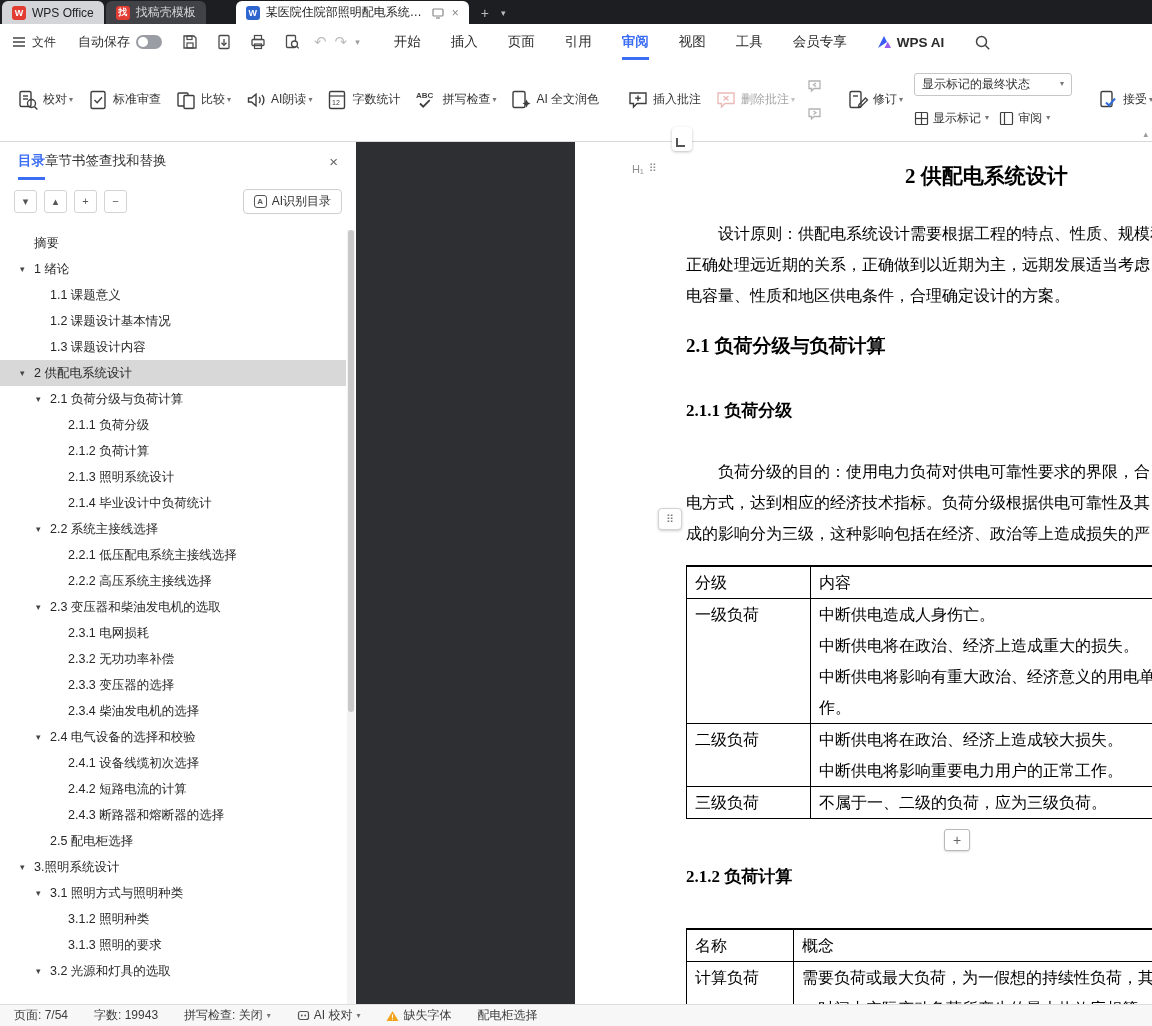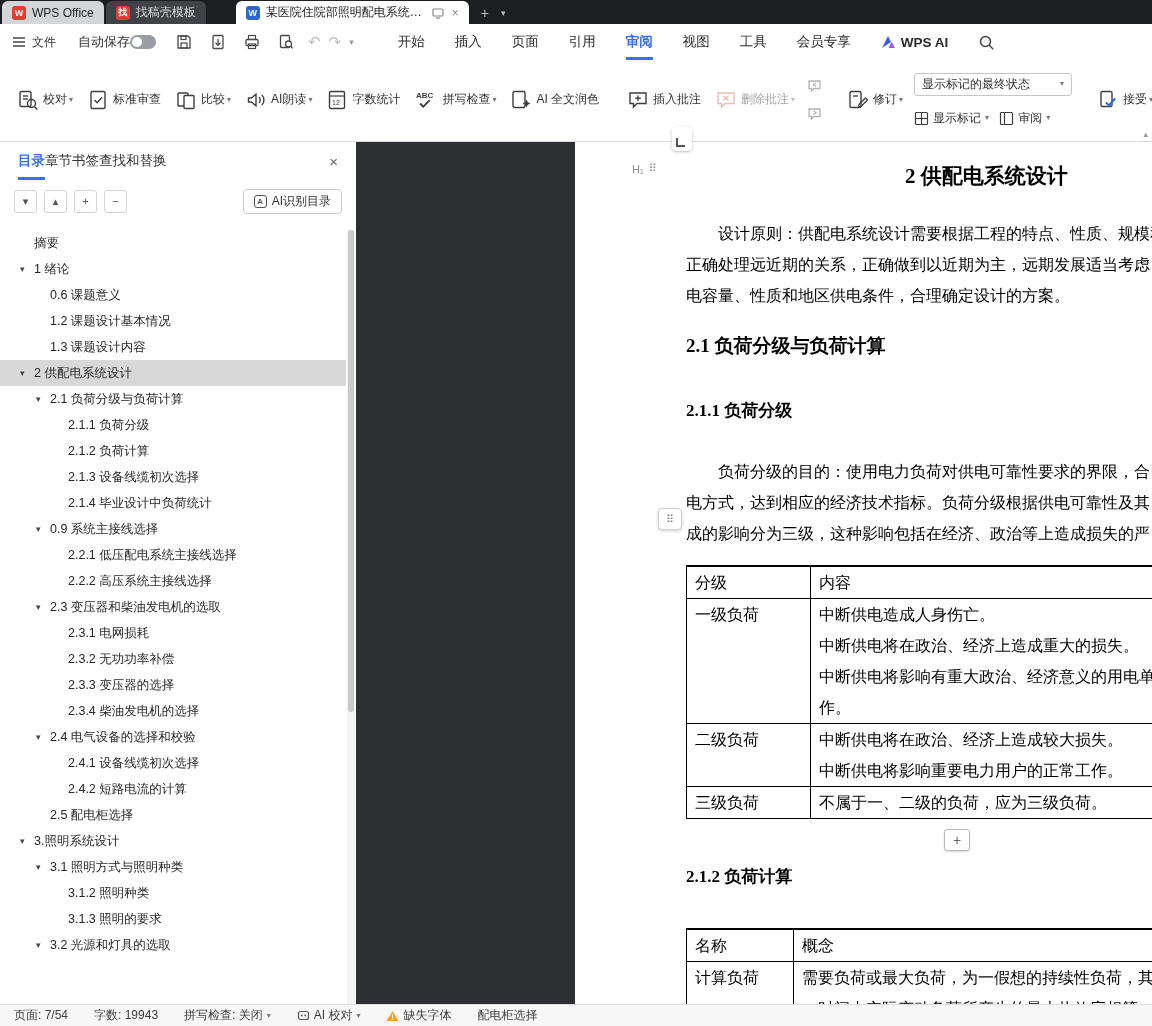--- a/index.html
+++ b/index.html
@@ -18,27 +18,27 @@
 .logo-red{background:#e23d33}
 .logo-blue{background:#2e66d0}
 .tab-ico{display:inline-flex;color:#777}
 .tab-x{color:#888;font-size:12px;margin-left:2px;cursor:default}
 .tbtn{color:#b9bbbe;font-size:14px;margin-left:12px;height:22px;display:flex;align-items:center}
 
 
 .menubar{position:absolute;top:24px;left:0;right:0;height:36px;background:#fff;display:flex;align-items:center;padding:0 12px}
 .file-btn{display:flex;align-items:center;gap:6px;font-size:12px;color:#333}
 .burger{display:inline-flex}
-.autosave{display:flex;align-items:center;margin-left:22px;color:#333;font-size:13px}
+.autosave{display:flex;align-items:center;gap:6px;margin-left:22px;color:#333;font-size:13px}
 .toggle{width:26px;height:14px;border-radius:7px;background:#9a9da3;position:relative}
 .toggle .knob{position:absolute;left:2px;top:2px;width:10px;height:10px;border-radius:50%;background:#fff}
 .quick{display:flex;align-items:center;gap:14px;margin-left:18px}
 .qic{display:flex;align-items:center;justify-content:center;width:20px;height:20px}
 .undo-grp{display:flex;align-items:center;gap:8px;margin-left:12px;color:#bdbdbd;font-size:15px}
-.menus{display:flex;align-items:flex-start;gap:30px;margin-left:44px;height:100%}
+.menus{display:flex;align-items:flex-start;gap:30px;margin-left:34px;height:100%}
 .mi{height:100%;display:flex;align-items:center;font-size:13.5px;color:#2b2b2b;border-bottom:3px solid transparent;padding-top:3px;cursor:default}
 .mi.active{color:#3b6ef5;font-weight:bold;border-bottom-color:#3b6ef5}
 .wpsai{display:flex;align-items:center;gap:5px;margin-left:30px;font-size:13.5px;font-weight:bold;color:#2b2b2b}
 .search-btn{margin-left:30px;display:flex;align-items:center}
 
 
 .ribbon{position:absolute;top:60px;left:0;right:0;height:82px;background:#fff;display:flex;align-items:stretch;padding:6px 4px 8px 10px;border-bottom:1px solid #d9d9d9;overflow:hidden}
 .rbtn{display:flex;flex-direction:row;align-items:center;justify-content:center;gap:4px;padding:2px 7px;border-radius:4px;cursor:default}
 .ric{height:28px;display:flex;align-items:center;justify-content:center}
 .rlbl{font-size:12px;color:#333;display:flex;align-items:center;gap:2px;white-space:nowrap}
@@ -487,21 +487,21 @@
         <div class="toc-item lvl1">
             <span class="toc-arrow blank"></span>
             <span>摘要</span>
           </div>
         <div class="toc-item lvl1">
             <span class="toc-arrow">▾</span>
             <span>1 绪论</span>
           </div>
         <div class="toc-item lvl2">
             <span class="toc-arrow blank"></span>
-            <span>0.6 课题意义</span>
+            <span>1.1 课题意义</span>
           </div>
         <div class="toc-item lvl2">
             <span class="toc-arrow blank"></span>
             <span>1.2 课题设计基本情况</span>
           </div>
         <div class="toc-item lvl2">
             <span class="toc-arrow blank"></span>
             <span>1.3 课题设计内容</span>
           </div>
         <div class="toc-item lvl1 selected">
@@ -512,28 +512,28 @@
             <span class="toc-arrow">▾</span>
             <span>2.1 负荷分级与负荷计算</span>
           </div>
         <div class="toc-item lvl3">
             <span>2.1.1 负荷分级</span>
           </div>
         <div class="toc-item lvl3">
             <span>2.1.2 负荷计算</span>
           </div>
         <div class="toc-item lvl3">
-            <span>2.1.3 设备线缆初次选择</span>
+            <span>2.1.3 照明系统设计</span>
           </div>
         <div class="toc-item lvl3">
             <span>2.1.4 毕业设计中负荷统计</span>
           </div>
         <div class="toc-item lvl2">
             <span class="toc-arrow">▾</span>
-            <span>0.9 系统主接线选择</span>
+            <span>2.2 系统主接线选择</span>
           </div>
         <div class="toc-item lvl3">
             <span>2.2.1 低压配电系统主接线选择</span>
           </div>
         <div class="toc-item lvl3">
             <span>2.2.2 高压系统主接线选择</span>
           </div>
         <div class="toc-item lvl2">
             <span class="toc-arrow">▾</span>
             <span>2.3 变压器和柴油发电机的选取</span>
@@ -552,20 +552,23 @@
           </div>
         <div class="toc-item lvl2">
             <span class="toc-arrow">▾</span>
             <span>2.4 电气设备的选择和校验</span>
           </div>
         <div class="toc-item lvl3">
             <span>2.4.1 设备线缆初次选择</span>
           </div>
         <div class="toc-item lvl3">
             <span>2.4.2 短路电流的计算</span>
+          </div>
+        <div class="toc-item lvl3">
+            <span>2.4.3 断路器和熔断器的选择</span>
           </div>
         <div class="toc-item lvl2">
             <span class="toc-arrow blank"></span>
             <span>2.5 配电柜选择</span>
           </div>
         <div class="toc-item lvl1">
             <span class="toc-arrow">▾</span>
             <span>3.照明系统设计</span>
           </div>
         <div class="toc-item lvl2">

